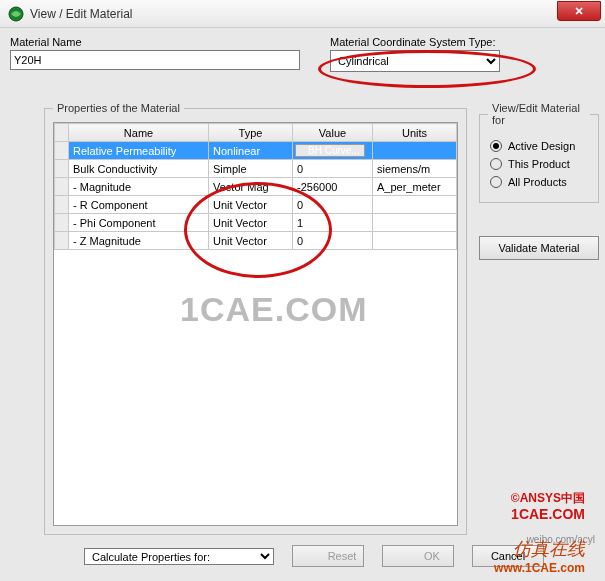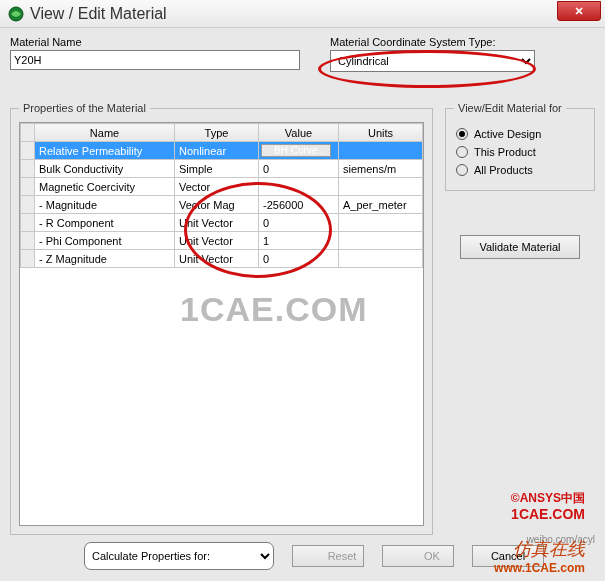--- a/index.html
+++ b/index.html
@@ -19,21 +19,21 @@
     display: flex;
     align-items: center;
     border-bottom: 1px solid #ccc;
     position: relative;
   }
   .titlebar .icon {
     margin: 0 6px 0 8px;
     width: 16px; height: 16px;
     display: flex; align-items: center; justify-content: center;
   }
-  .titlebar .title { font-size: 16px; color: #333; }
+  .titlebar .title { font-size: 12px; color: #333; }
   .close-btn {
     position: absolute; right: 4px; top: 1px;
     width: 44px; height: 20px;
     background: linear-gradient(#e06060, #c02020);
     border: 1px solid #a01010;
     border-radius: 0 0 3px 3px;
     color: #fff;
     display: flex; align-items: center; justify-content: center;
     font-size: 11px; font-weight: bold;
   }
@@ -49,41 +49,42 @@
   .col-right { flex: 1; position: relative; }
   .label { margin-bottom: 2px; }
   input.text, select.combo {
     font: inherit;
     background: #fff;
     border: 1px solid #7a7a7a;
     height: 20px;
     padding: 1px 3px;
   }
   input.text { width: 290px; }
-  select.combo { width: 205px; height: 22px; }
+  select.combo { width: 170px; height: 22px; }
 
   
   fieldset {
     border: 1px solid #bcbcbc;
     margin: 0;
     padding: 8px;
     position: relative;
   }
   legend { font-size: 11px; padding: 0 4px; color: #333; }
 
   .main-area {
     position: absolute;
     top: 66px; left: 0; right: 0; bottom: 38px;
     display: flex;
     gap: 12px;
   }
   .props-fs {
     flex: 1;
     display: flex;
     flex-direction: column;
+    margin-left: 34px;
   }
   .props-fs .table-wrap {
     background: #fff;
     border: 1px solid #9a9a9a;
     flex: 1;
     overflow: hidden;
     position: relative;
   }
   table.props {
     border-collapse: collapse;
@@ -114,21 +115,21 @@
   .bh-btn {
     background:#e8e8e8; border:1px solid #999;
     font-size:10px; padding:0 12px; display:inline-block;
     width:70px; text-align:center;
   }
 
   .side-panels {
     width: 160px;
     display: flex;
     flex-direction: column;
-    gap: 14px;
+    gap: 3px;
   }
   .radio-row, .check-row {
     display:flex; align-items:center; gap:6px;
     margin: 6px 2px;
   }
   .radio-dot {
     width:12px; height:12px; border:1px solid #555; border-radius:50%;
     display:flex; align-items:center; justify-content:center;
   }
   .radio-dot.checked::after {
@@ -149,21 +150,21 @@
 
   .bottom-row {
     position: absolute;
     left: 0; right: 0; bottom: 2px;
     height: 30px;
     display: flex;
     align-items: center;
     gap: 18px;
     padding-left: 74px;
   }
-  .bottom-row select { width: 190px; height: 28px; border-radius: 7px; }
+  .bottom-row select { width: 190px; height: 17px; }
   .btn {
     width: 72px; height: 22px;
     border:1px solid #999;
     background: linear-gradient(#f4f4f4, #e2e2e2);
     text-align:center; line-height:20px;
   }
   .btn.disabled { color:#9a9a9a;padding-left:28px; }
 
   
   .oval {
@@ -262,27 +263,20 @@
               </tr>
               <tr>
                 <td class="rowhead"></td>
                 <td>Bulk Conductivity</td>
                 <td>Simple</td>
                 <td>0</td>
                 <td>siemens/m</td>
               </tr>
               <tr>
                 <td class="rowhead"></td>
-                <td>Magnetic Coercivity</td>
-                <td>Vector</td>
-                <td></td>
-                <td></td>
-              </tr>
-              <tr>
-                <td class="rowhead"></td>
                 <td>- Magnitude</td>
                 <td>Vector Mag</td>
                 <td>-256000</td>
                 <td>A_per_meter</td>
               </tr>
               <tr>
                 <td class="rowhead"></td>
                 <td>- R Component</td>
                 <td>Unit Vector</td>
                 <td>0</td>

